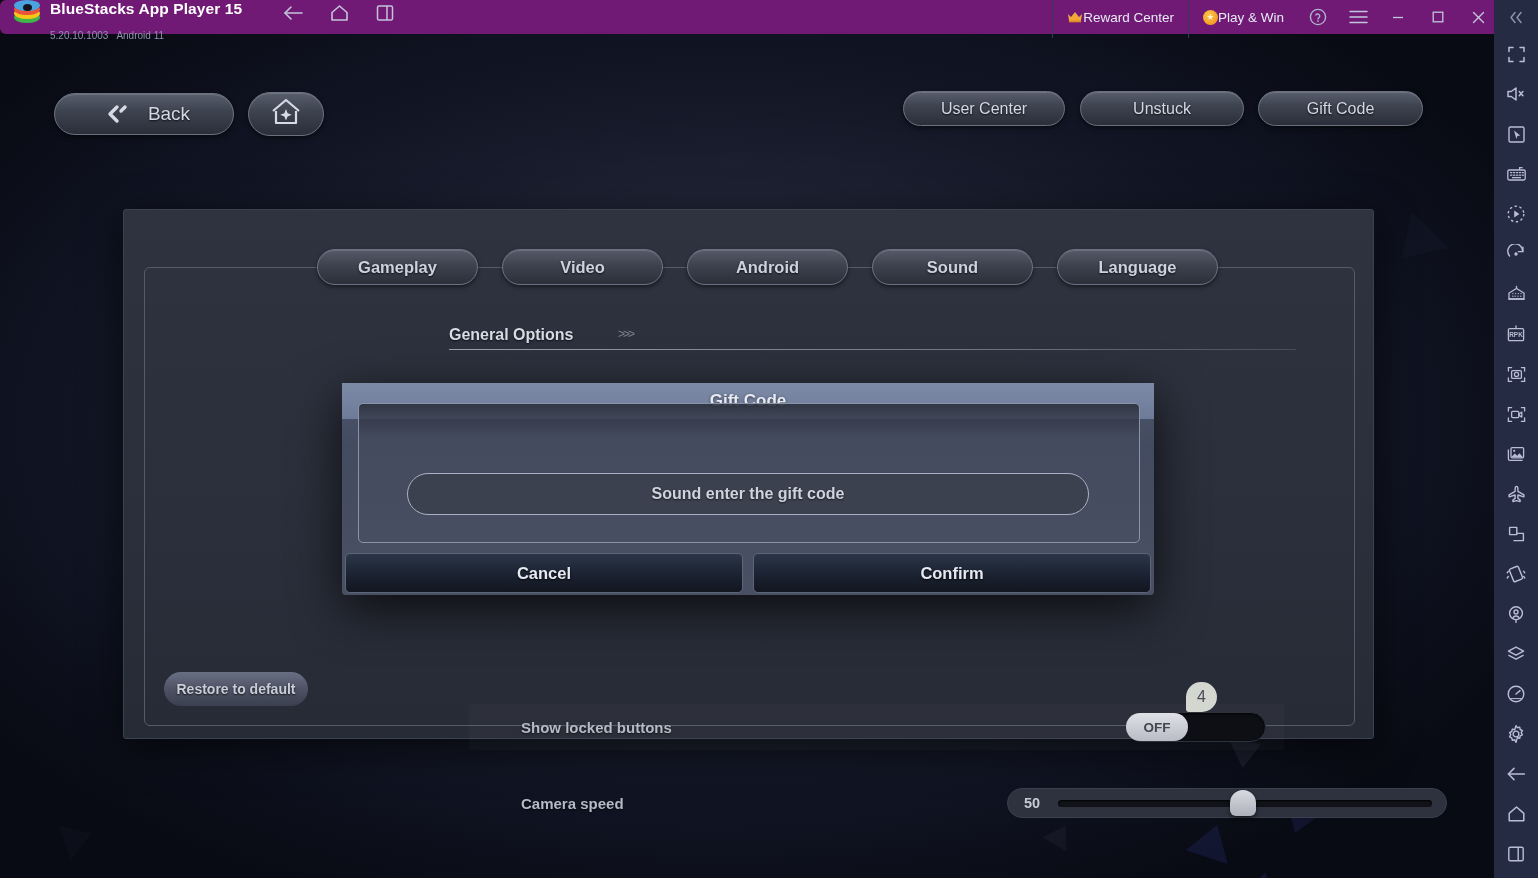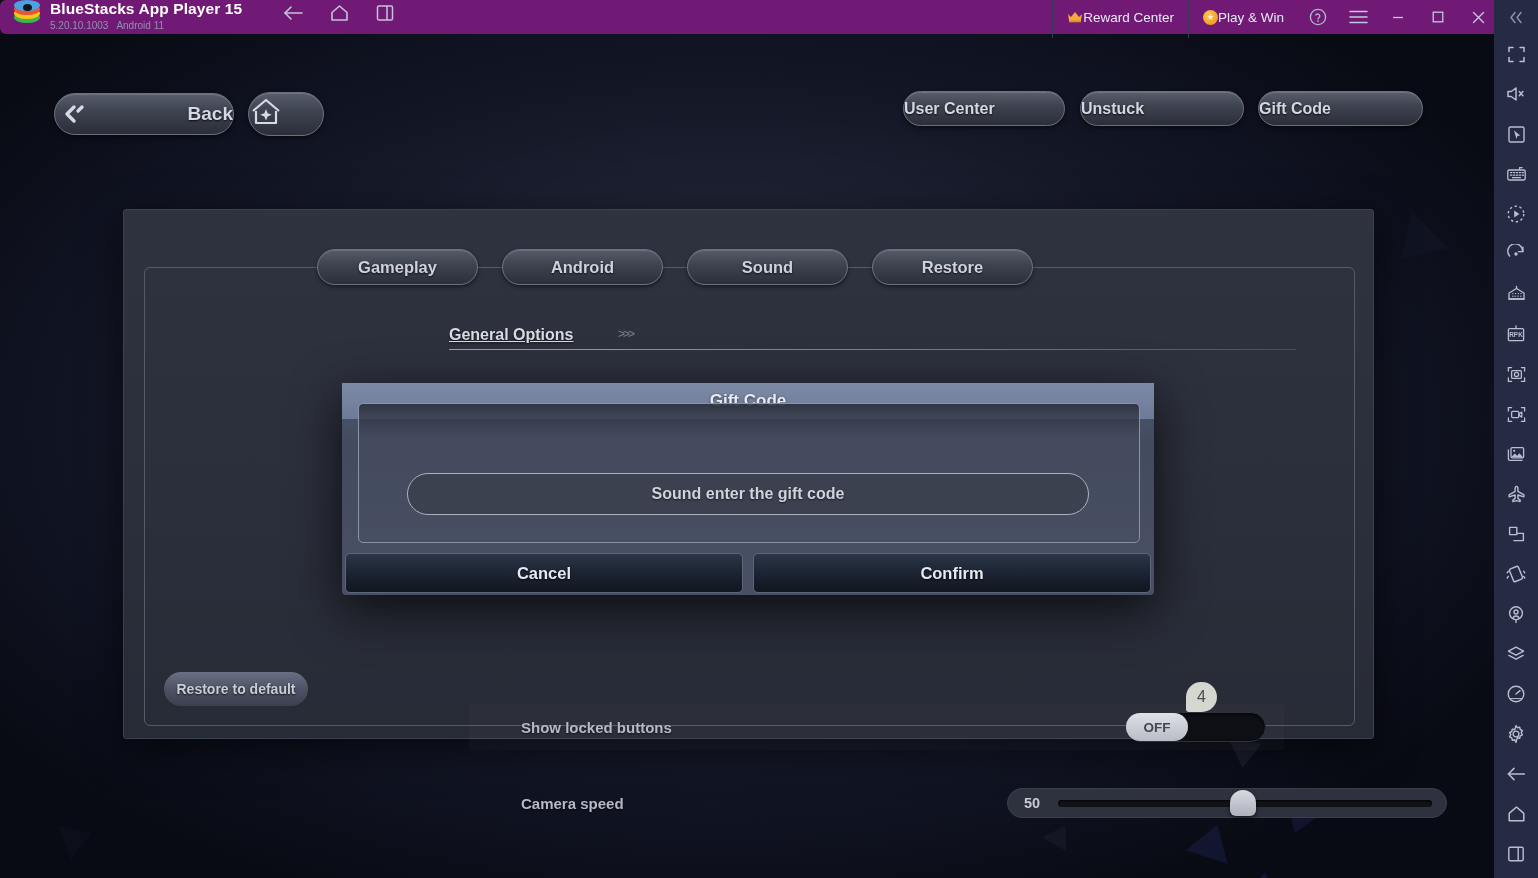--- a/index.html
+++ b/index.html
@@ -33,21 +33,21 @@
   #bs-logo .l4 { top: 0px;  background: #4aa3df; }
   #bs-logo .dot {
     position: absolute; left: 9px; top: 4px; width: 9px; height: 7px;
     border-radius: 50%; background: #13161f;
   }
   #title-texts { display: flex; flex-direction: column; justify-content: center; }
   #app-title {
     font-size: 15.5px; font-weight: bold; color: #ffffff; line-height: 17px;
     letter-spacing: .1px;
   }
-  #app-sub { font-size: 10px; color: #8e93ad; line-height: 12px; margin-top: 3px; }
+  #app-sub { font-size: 10px; color: #8e93ad; line-height: 12px; margin-top: 13px; }
   #app-sub span { margin-right: 8px; }
 
   #nav-icons { display: flex; align-items: center; margin-left: 38px; gap: 20px; }
   .navbtn {
     width: 26px; height: 26px; display: flex; align-items: center; justify-content: center;
     cursor: pointer; opacity: .92;
   }
   .navbtn svg { display: block; }
 
   #tb-right {
@@ -92,26 +92,26 @@
     pointer-events: none;
   }
   .tri {
     position: absolute;
     width: 0; height: 0; opacity: .5;
   }
 
   
   .gbtn {
     position: absolute;
-    display: flex; align-items: center; justify-content: space-between;
+    display: flex; align-items: center; justify-content: center;
     border-radius: 26px;
     background: linear-gradient(180deg, #585e6c 0%, #3e4350 42%, #2a2e39 100%);
     border: 1px solid #6a7080;
     box-shadow: inset 0 1px 0 rgba(255,255,255,.14), 0 2px 5px rgba(0,0,0,.55);
-    color: #d4d8e3; font-weight: bold; cursor: pointer;
+    color: #d4d8e3; font-weight: normal; cursor: pointer;
     text-shadow: 0 1px 2px rgba(0,0,0,.8);
   }
   #back-btn {
     left: 54px; top: 59px; width: 180px; height: 42px;
     font-size: 19px; gap: 18px; padding-left: 6px;
   }
   #back-btn .chev { width: 26px; height: 22px; flex: none; }
   #home-btn {
     left: 248px; top: 58px; width: 76px; height: 44px; border-radius: 24px;
   }
@@ -153,21 +153,20 @@
   #scroll-area {
     position: absolute; left: 205px; top: 98px; width: 1030px; bottom: 40px;
   }
   .section-head {
     position: absolute; left: 120px; top: 18px; width: 847px;
   }
   .section-head .ttl {
     font-size: 16px; font-weight: bold; color: #d8dbe4;
     text-shadow: 0 1px 2px rgba(0,0,0,.7);
     display: inline-block;
-    text-decoration: underline;
   }
   .section-head .arrows {
     display: inline-block; margin-left: 40px; color: #7b8090;
     font-size: 12px; letter-spacing: -2px; vertical-align: 2px;
   }
   .section-head .rule {
     margin-top: 5px; height: 1px; width: 100%;
     background: linear-gradient(90deg, #9aa0b0 0%, #6e7484 65%, #474c5b 100%);
   }
   .row {
@@ -437,27 +436,30 @@
   </div>
 
   <div id="settings-panel">
     <div id="panel-inner-border"></div>
 
     <div id="tabs">
       <div class="tab">
           <span>Gameplay</span>
         </div>
       <div class="tab">
+          <span>Video</span>
+        </div>
+      <div class="tab">
           <span>Android</span>
         </div>
       <div class="tab">
           <span>Sound</span>
         </div>
       <div class="tab">
-          <span>Restore</span>
+          <span>Language</span>
         </div>
     </div>
 
     <div id="scroll-area">
 
       <div class="section-head">
         <span class="ttl">General Options</span>
         <span class="arrows">&gt;&gt;&gt;</span>
         <div class="rule"></div>
       </div>

